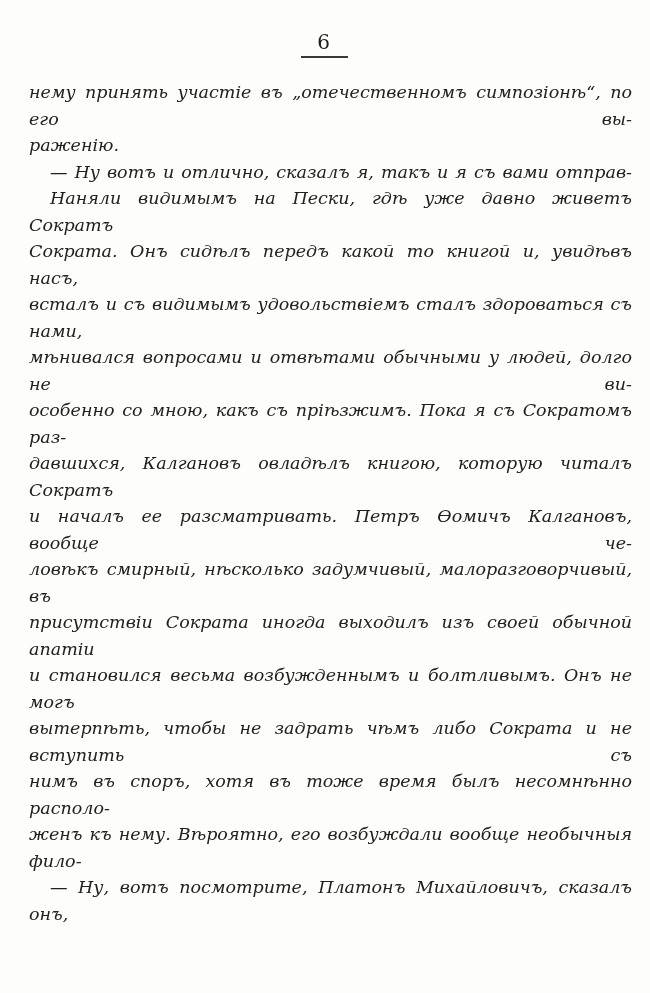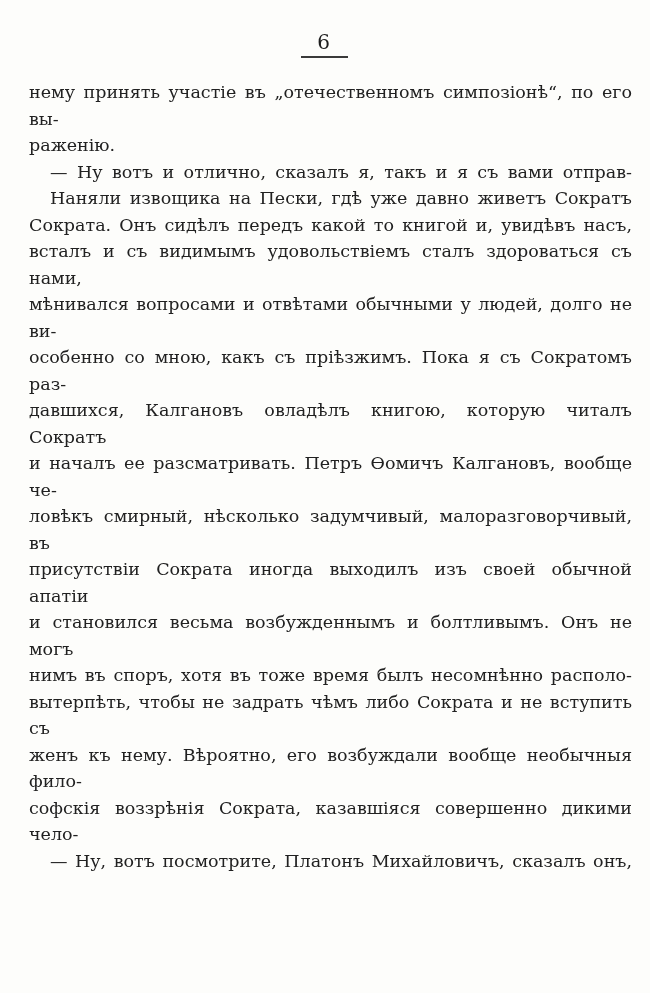--- a/index.html
+++ b/index.html
@@ -37,20 +37,21 @@
     top: 79px;
     width: 603px;
     font-size: 17.5px;
     line-height: 26.5px;
     word-spacing: 1px;
   }
   .line {
     text-align: justify;
     text-align-last: justify;
     white-space: normal;
+    font-style: italic;
   }
   .line.last { text-align-last: left; }
   .line.plain { text-indent: 21px; }
   .line.dash { text-indent: 21px; }
   .line.continuation { text-indent: 0; }
 </style>
 </head>
 <body>
 
 <div class="page">
@@ -58,32 +59,31 @@
   <div class="folio-rule"></div>
   <div class="body-text">
       <div>
         <div class="line continuation">нему принять участіе въ „отечественномъ симпозіонѣ“, по его вы-</div>
         <div class="line last">раженію.</div>
       </div>
       <div>
         <div class="line dash">— Ну вотъ и отлично, сказалъ я, такъ и я съ вами отправ-</div>
       </div>
       <div>
-        <div class="line plain">Наняли извощика на Пески, гдѣ уже давно живетъ Сократъ</div>
+        <div class="line plain">Наняли видимымъ на Пески, гдѣ уже давно живетъ Сократъ</div>
         <div class="line">Сократа. Онъ сидѣлъ передъ какой то книгой и, увидѣвъ насъ,</div>
         <div class="line">всталъ и съ видимымъ удовольствіемъ сталъ здороваться съ нами,</div>
         <div class="line">мѣнивался вопросами и отвѣтами обычными у людей, долго не ви-</div>
         <div class="line">особенно со мною, какъ съ пріѣзжимъ. Пока я съ Сократомъ раз-</div>
         <div class="line">давшихся, Калгановъ овладѣлъ книгою, которую читалъ Сократъ</div>
         <div class="line">и началъ ее разсматривать. Петръ Ѳомичъ Калгановъ, вообще че-</div>
         <div class="line">ловѣкъ смирный, нѣсколько задумчивый, малоразговорчивый, въ</div>
         <div class="line">присутствіи Сократа иногда выходилъ изъ своей обычной апатіи</div>
         <div class="line">и становился весьма возбужденнымъ и болтливымъ. Онъ не могъ</div>
+        <div class="line">вытерпѣть, чтобы не задрать чѣмъ либо Сократа и не вступить съ</div>
         <div class="line">нимъ въ споръ, хотя въ тоже время былъ несомнѣнно располо-</div>
-        <div class="line">вытерпѣть, чтобы не задрать чѣмъ либо Сократа и не вступить съ</div>
         <div class="line">женъ къ нему. Вѣроятно, его возбуждали вообще необычныя фило-</div>
-        <div class="line">софскія воззрѣнія Сократа, казавшіяся совершенно дикими чело-</div>
       </div>
       <div>
         <div class="line dash">— Ну, вотъ посмотрите, Платонъ Михайловичъ, сказалъ онъ,</div>
       </div>
     </div>
 </div>
 
 </body></html>

